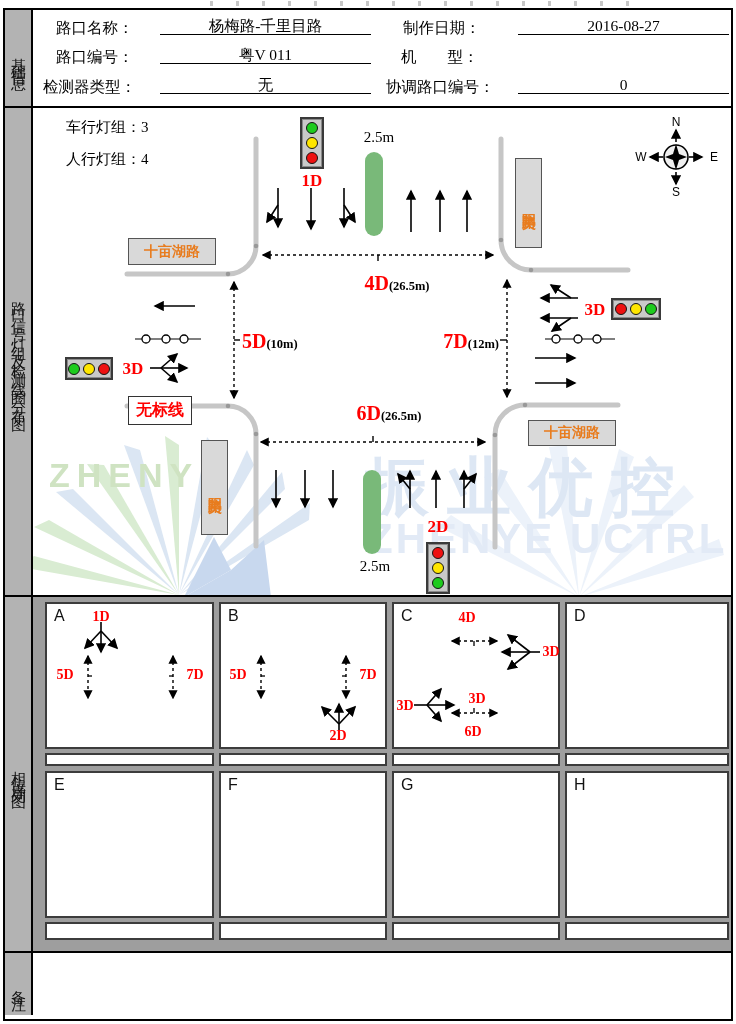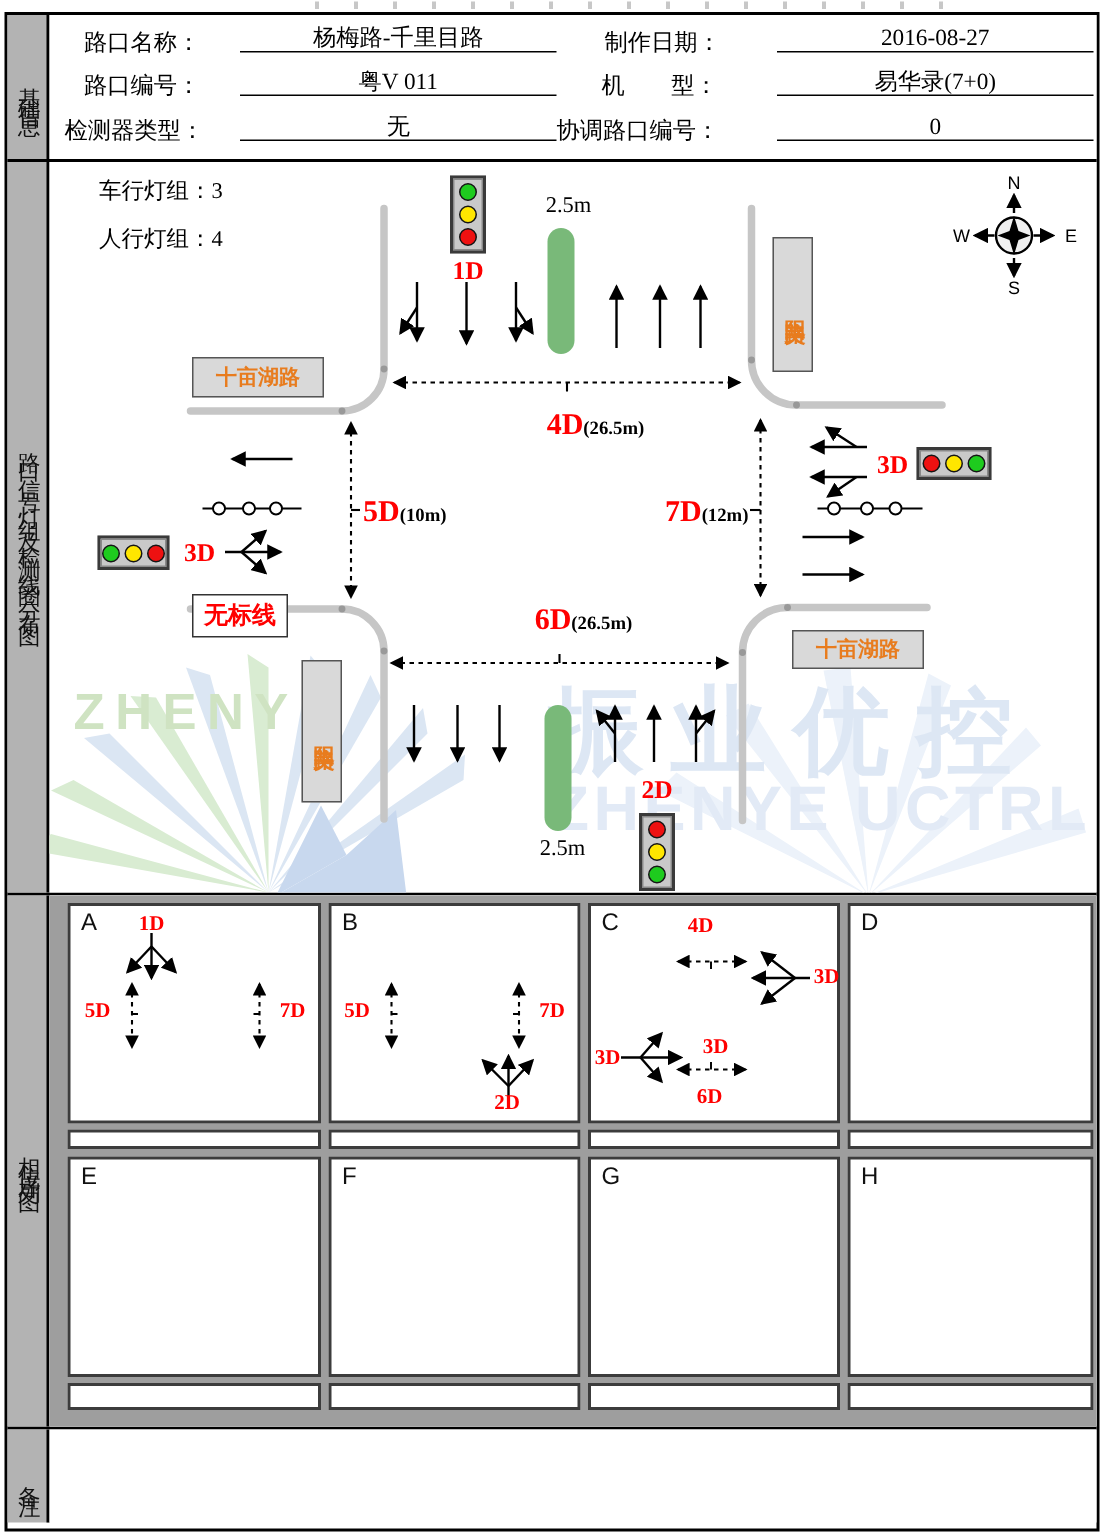--- a/index.html
+++ b/index.html
@@ -66,25 +66,24 @@
       <div class="content">
         <div class="canvas" style="height:104px;">
           <div class="flabel" style="left:27px;top:8px;">路口名称：</div>
           <div class="fvalue" style="left:131px;top:7px;width:211px;">杨梅路-千里目路</div>
           <div class="flabel" style="left:374px;top:8px;">制作日期：</div>
           <div class="fvalue" style="left:489px;top:7px;width:211px;">2016-08-27</div>
 
           <div class="flabel" style="left:27px;top:37px;">路口编号：</div>
           <div class="fvalue" style="left:131px;top:36px;width:211px;text-align:center;">粤V 011</div>
           <div class="flabel" style="left:372px;top:37px;">机　　型：</div>
-          <div class="fvalue" style="left:489px;top:36px;width:211px;">易华录(7+0)</div>
 
           <div class="flabel" style="left:14px;top:67px;">检测器类型：</div>
           <div class="fvalue" style="left:131px;top:66px;width:211px;">无</div>
-          <div class="flabel" style="left:342px;top:67px;">协调路口编号：</div>
+          <div class="flabel" style="left:357px;top:67px;">协调路口编号：</div>
           <div class="fvalue" style="left:489px;top:66px;width:211px;">0</div>
         </div>
       </div>
     </div>
 
     <div class="row bt" style="height:489px;">
       <div class="side">
         <span style="letter-spacing:9px;font-size:15px;">路口信号灯组及检测线圈分布图</span>
       </div>
       <div class="content">

